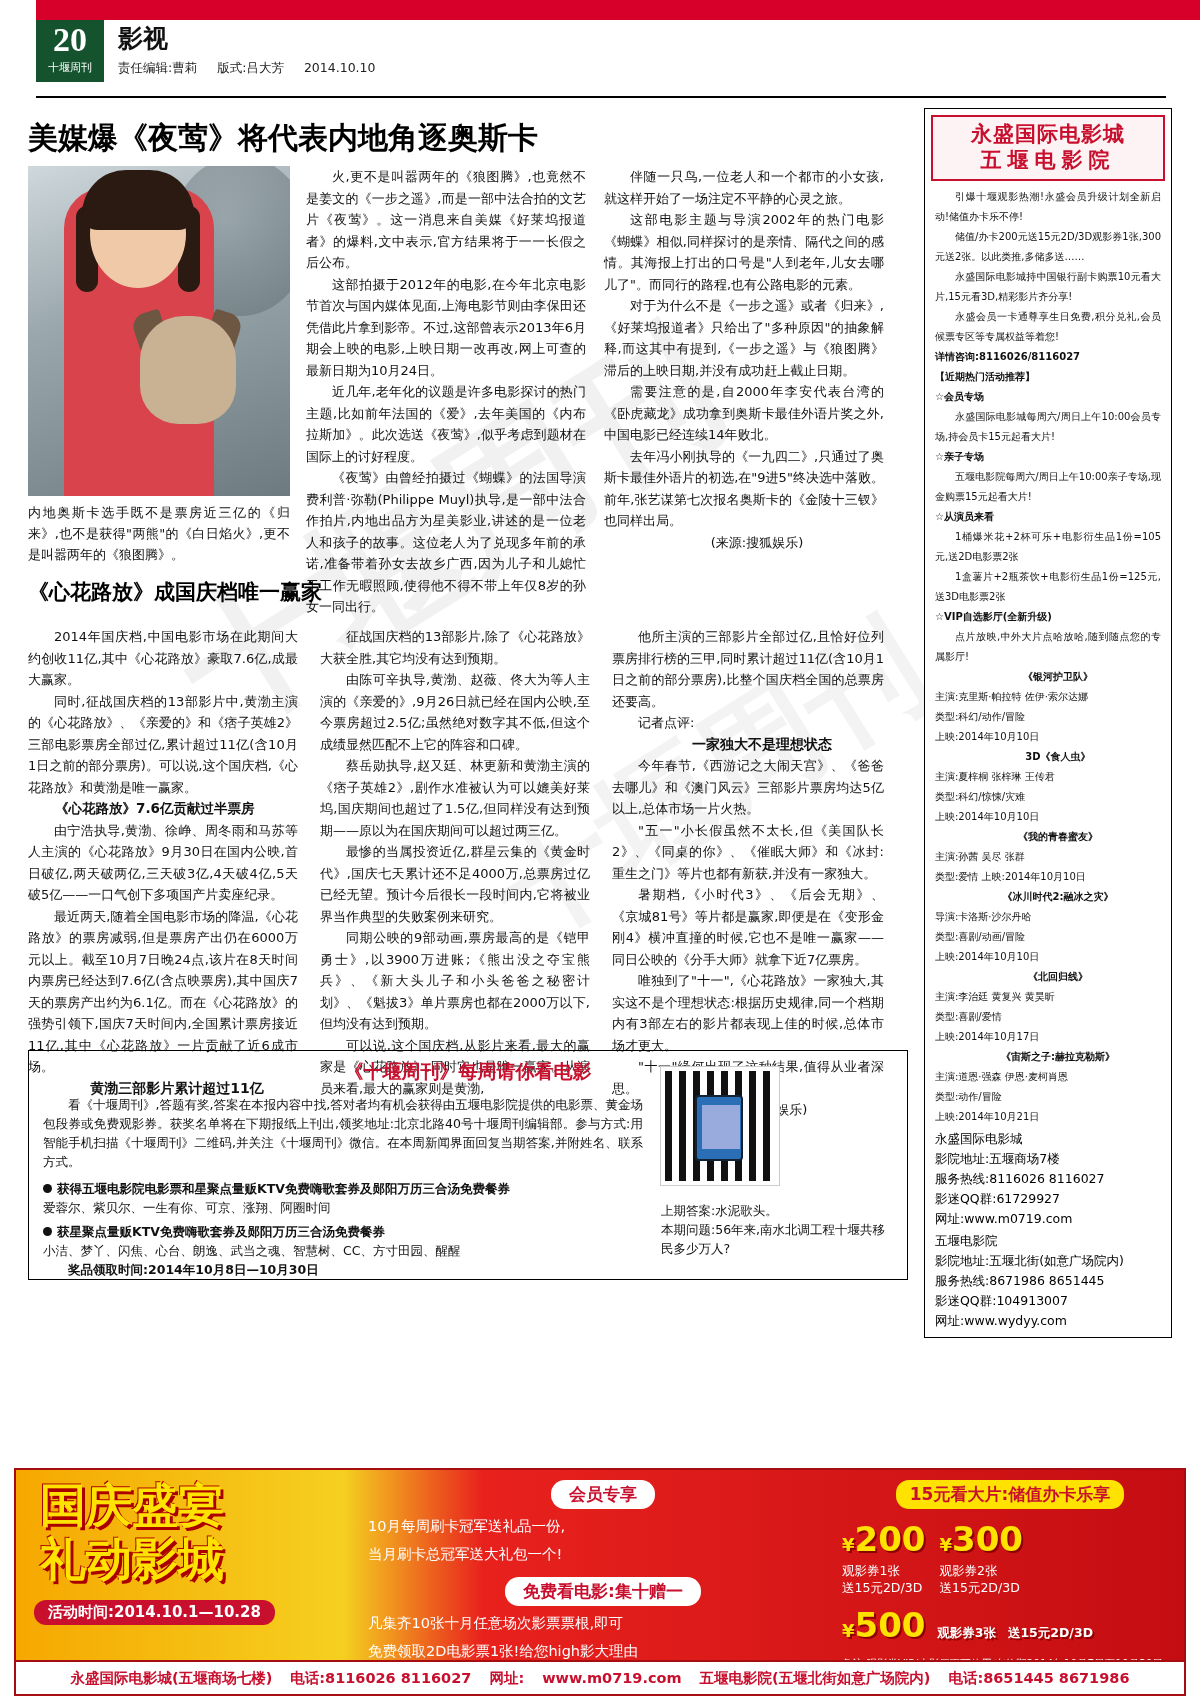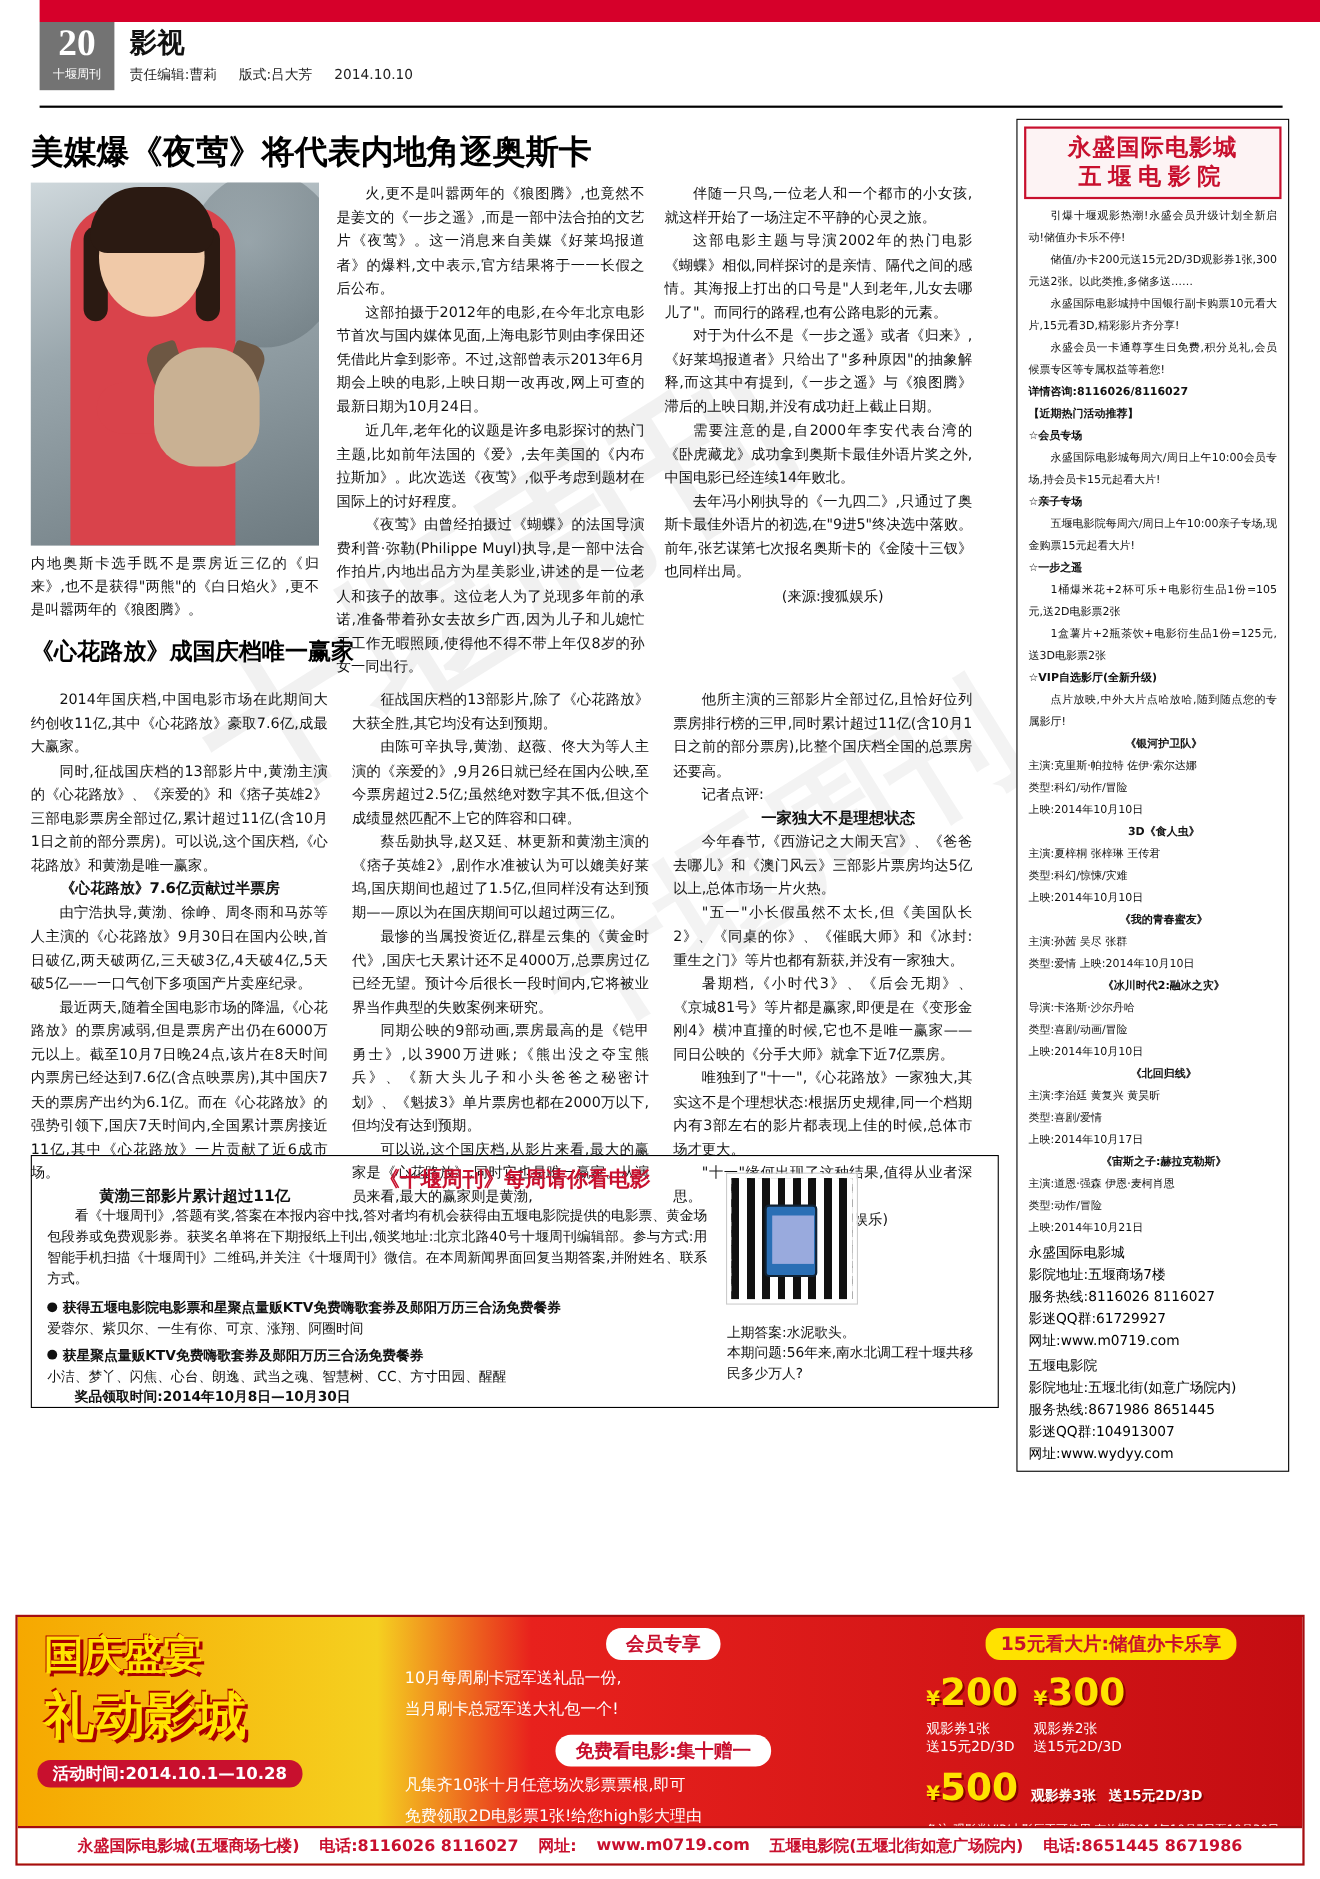--- a/index.html
+++ b/index.html
@@ -19,21 +19,21 @@
     background:#d6002a;
   }
   .topbar .white-notch {
     position:absolute; left:0; top:0; width:36px; height:20px; background:#fff;
   }
 
   
   .masthead { position:absolute; left:36px; top:20px; width:1130px; height:72px; }
   .pagenum-box {
     position:absolute; left:0; top:0; width:68px; height:62px;
-    background:#737373; color:#fff; text-align:center;
+    background:#14532d; color:#fff; text-align:center;
   }
   .pagenum-box .num {
     font-size:34px; font-weight:bold; line-height:40px; display:block;
     font-family:"Liberation Serif",serif;
   }
   .pagenum-box .pub {
     font-size:11px; line-height:16px; display:block; letter-spacing:0px;
   }
   .sec-title {
     position:absolute; left:82px; top:2px;
@@ -227,21 +227,21 @@
   .ad {
     position:absolute; left:14px; top:1468px; width:1172px; height:228px;
     background:linear-gradient(90deg,#f6a800 0%,#f5d020 28%,#e8211d 40%,#c40d12 100%);
     border:2px solid #a50d10;
     overflow:hidden;
   }
   .ad-left {
     position:absolute; left:10px; top:8px; width:330px; height:200px;
   }
   .ad-left .t1 {
-    color:#ffe200; font-size:36px; font-weight:bold; line-height:54px;
+    color:#ffe200; font-size:46px; font-weight:bold; line-height:54px;
     text-shadow:3px 3px 0 #a00, -1px -1px 0 #a00;
     font-family:"DejaVu Sans",sans-serif;
     margin-left:14px;
   }
   .ad-left .t2 {
     color:#ffe200; font-size:46px; font-weight:bold; line-height:54px;
     text-shadow:3px 3px 0 #a00,-1px -1px 0 #a00;
     font-family:"DejaVu Sans",sans-serif;
     margin-left:14px;
   }
@@ -439,21 +439,21 @@
         <p>永盛会员一卡通尊享生日免费,积分兑礼,会员候票专区等专属权益等着您!</p>
         <p class="noind b">详情咨询:8116026/8116027</p>
         <p class="noind b">【近期热门活动推荐】</p>
 
         <p class="star">☆会员专场</p>
         <p>永盛国际电影城每周六/周日上午10:00会员专场,持会员卡15元起看大片!</p>
 
         <p class="star">☆亲子专场</p>
         <p>五堰电影院每周六/周日上午10:00亲子专场,现金购票15元起看大片!</p>
 
-        <p class="star">☆一步之遥</p>
+        <p class="star">☆从演员来看</p>
         <p>1桶爆米花+2杯可乐+电影衍生品1份=105元,送2D电影票2张</p>
         <p>1盒薯片+2瓶茶饮+电影衍生品1份=125元,送3D电影票2张</p>
 
         <p class="star">☆VIP自选影厅(全新升级)</p>
         <p>点片放映,中外大片点哈放哈,随到随点您的专属影厅!</p>
 
         <p class="movie-title">《银河护卫队》</p>
         <p class="item">主演:克里斯·帕拉特 佐伊·索尔达娜</p>
         <p class="item">类型:科幻/动作/冒险</p>
         <p class="item">上映:2014年10月10日</p>

